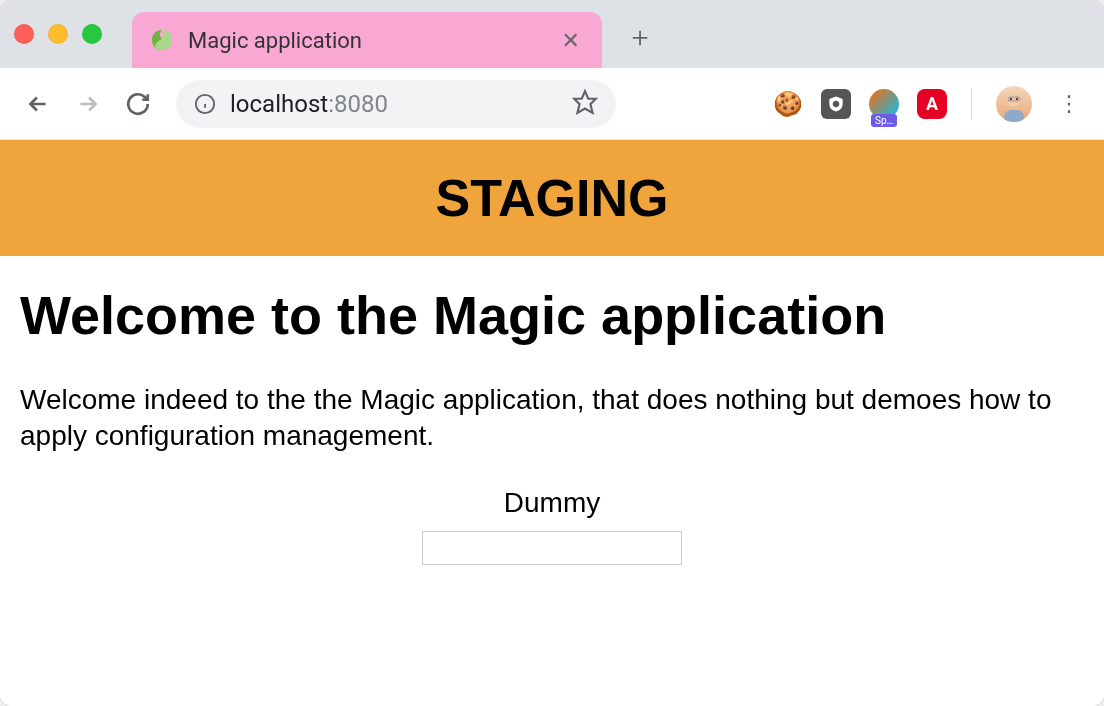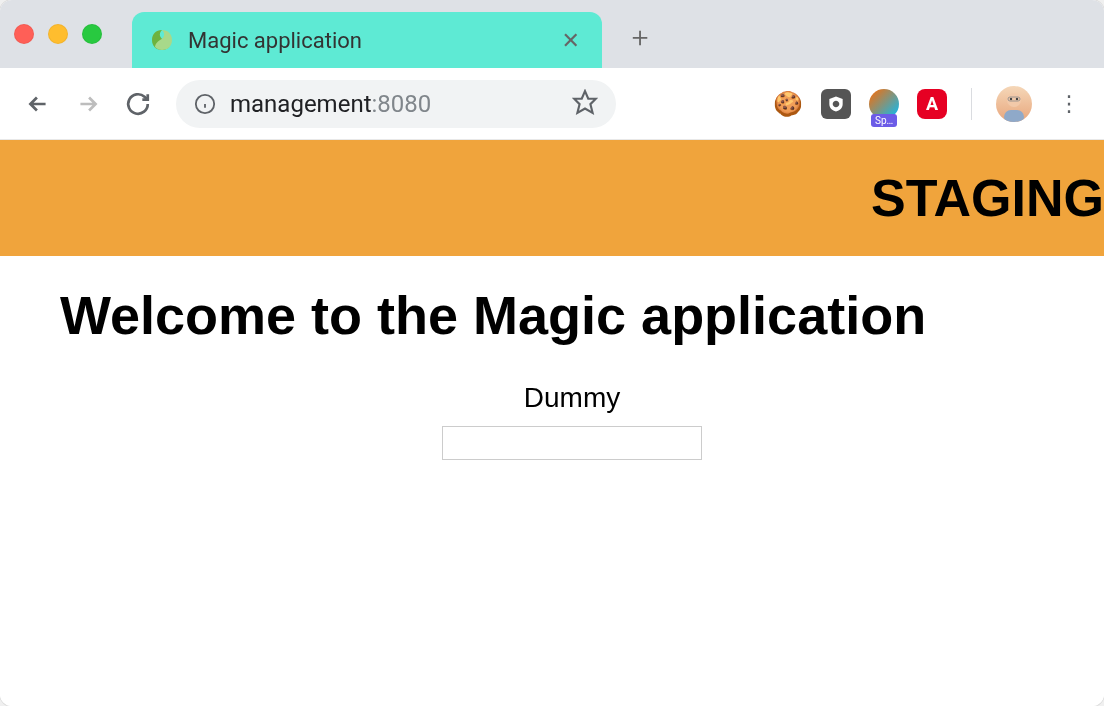--- a/index.html
+++ b/index.html
@@ -37,21 +37,21 @@
     .traffic-light {
       width: 20px;
       height: 20px;
       border-radius: 50%;
     }
     .tl-red { background: #ff5f57; border: 1px solid rgba(0,0,0,0.05); }
     .tl-yellow { background: #ffbd2e; border: 1px solid rgba(0,0,0,0.05); }
     .tl-green { background: #28c940; border: 1px solid rgba(0,0,0,0.05); }
     .tab {
       height: 56px;
-      background: #5eead4;
+      background: #f9a8d4;
       border-radius: 12px 12px 0 0;
       display: flex;
       align-items: center;
       padding: 0 18px;
       min-width: 470px;
       position: relative;
       margin-top: 12px;
       align-self: flex-end;
     }
     .tab-favicon {
@@ -199,27 +199,26 @@
     .content {
       flex: 1;
       background: #fff;
       overflow: auto;
     }
     .banner {
       background: #f0a43c;
       color: #000;
       font-size: 52px;
       font-weight: 800;
-      text-align: right;
+      text-align: center;
       padding: 28px 0;
       font-family: Arial, sans-serif;
     }
     .page-body {
       padding: 28px 20px;
-      margin-left: 40px;
     }
     .page-title {
       font-size: 54px;
       font-weight: 700;
       margin-bottom: 36px;
       font-family: Arial, sans-serif;
     }
     .page-para {
       font-size: 28px;
       line-height: 1.3;
@@ -288,21 +287,21 @@
     </div>
     <div class="address-bar">
       <span class="site-info">
         <svg width="22" height="22" viewBox="0 0 24 24" fill="none" stroke="currentColor" stroke-width="2">
             <circle cx="12" cy="12" r="10"></circle>
             <line x1="12" y1="8" x2="12" y2="8"></line>
             <line x1="12" y1="12" x2="12" y2="16"></line>
           </svg>
       </span>
       <span class="url">
-        <span>management</span><span class="url-port">:8080</span>
+        <span>localhost</span><span class="url-port">:8080</span>
       </span>
       <span class="star-icon">
         <svg width="26" height="26" viewBox="0 0 24 24" fill="none" stroke="currentColor" stroke-width="2">
             <polygon points="12 2 15 9 22 9 17 14 19 22 12 18 5 22 7 14 2 9 9 9"></polygon>
           </svg>
       </span>
     </div>
     <div class="ext-icons">
       <div class="ext-icon ext-cookie">🍪</div>
       <div class="ext-icon ext-ublock">
@@ -327,19 +326,20 @@
           </svg>
       </div>
       <div class="menu-dots">⋮</div>
     </div>
   </div>
 
   <div class="content">
     <div class="banner">STAGING</div>
     <div class="page-body">
       <h1 class="page-title">Welcome to the Magic application</h1>
+      <p class="page-para">Welcome indeed to the the Magic application, that does nothing but demoes how to apply configuration management.</p>
       <div class="form-row">
         <label class="form-label">Dummy</label>
         <input class="form-input" type="text" value="" style="">
       </div>
     </div>
   </div>
 </div>
 
 </body></html>

